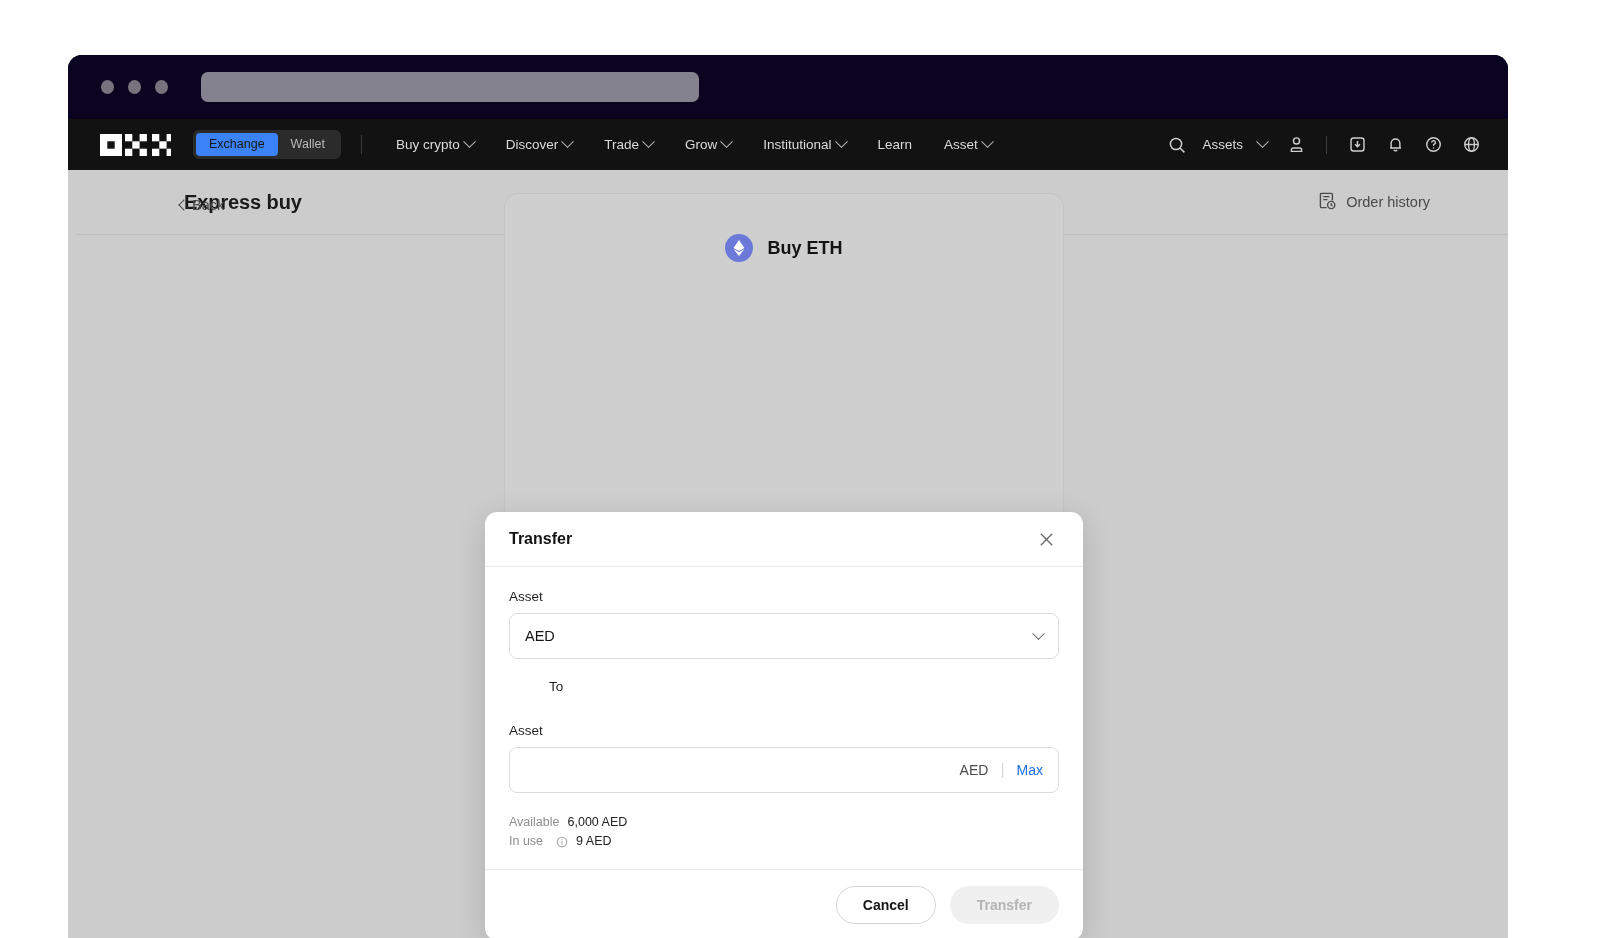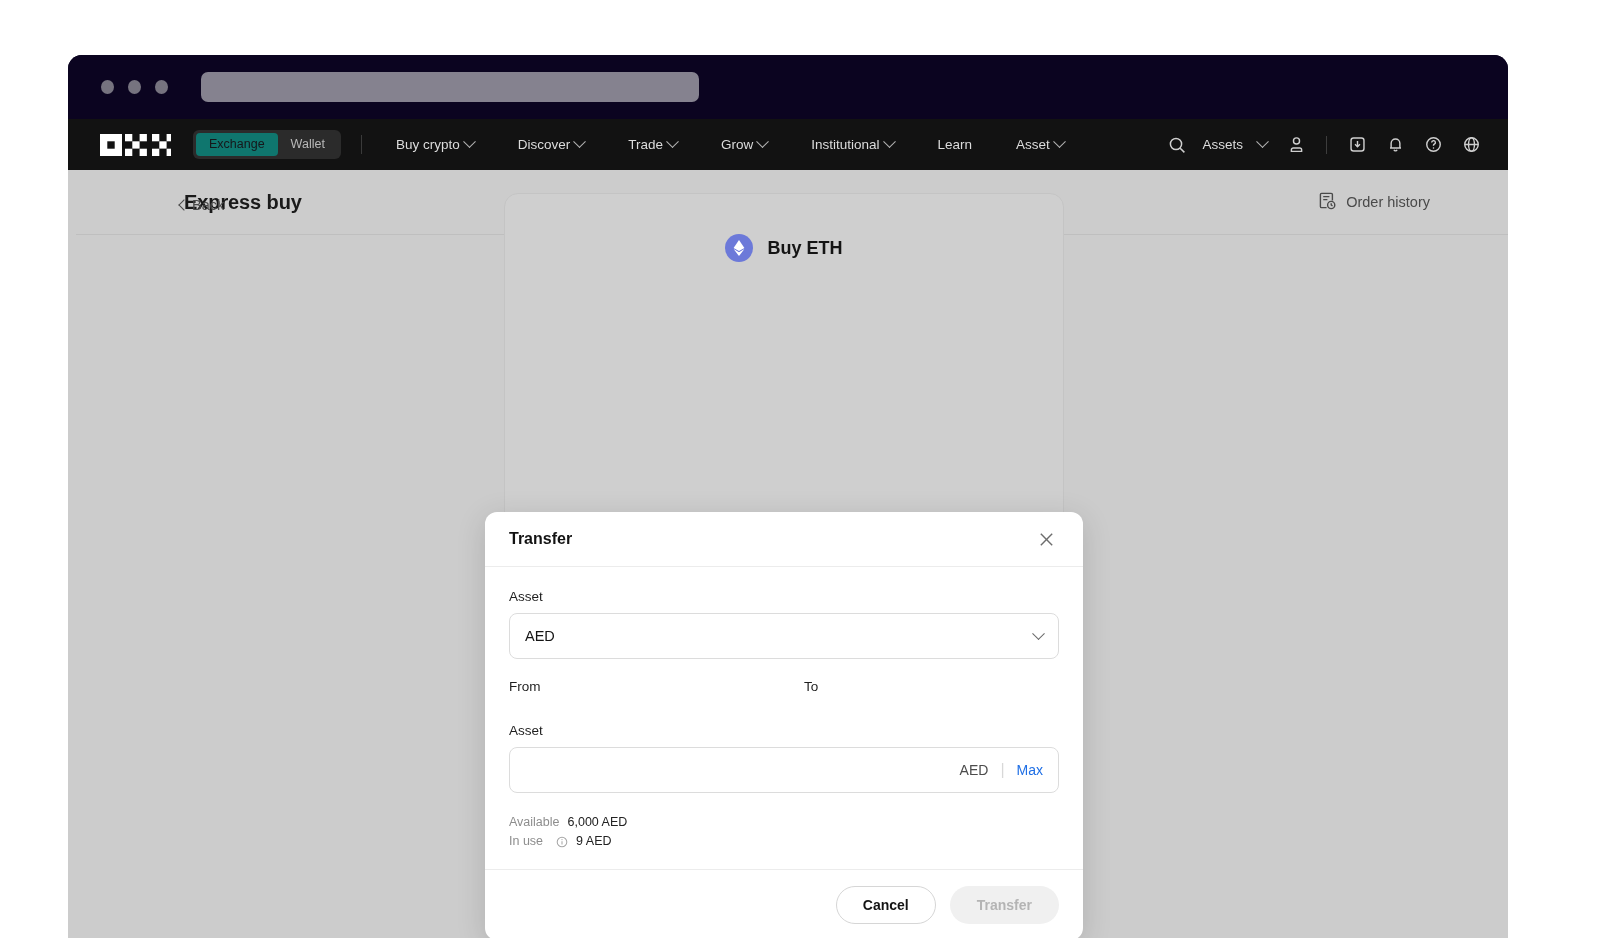--- a/index.html
+++ b/index.html
@@ -64,30 +64,30 @@
   }
   .seg-item {
     font-size: 12.5px;
     padding: 5px 13px;
     border-radius: 4px;
     color: #b9b9b9;
     line-height: 1;
     white-space: nowrap;
   }
   .seg-item.active {
-    background: #0f766e;
+    background: #3b82f6;
     color: #16161a;
     font-weight: 500;
   }
   .nav-divider {
     width: 1px; height: 19px;
     background: #3a3a3a;
     margin: 0 20px;
   }
-  .nav-links { display: flex; align-items: center; gap: 16px; }
+  .nav-links { display: flex; align-items: center; gap: 4px; }
   .nav-link {
     display: flex; align-items: center; gap: 5px;
     color: #dcdcdc;
     font-size: 13.5px;
     padding: 0 14px;
     white-space: nowrap;
   }
   .caret {
     width: 9px; height: 9px;
     border-right: 1.4px solid #b2b2b2;
@@ -469,23 +469,20 @@
 
         <div class="modal-body">
           <div class="field-label">Asset</div>
           <div class="select-box">
             <span>AED</span>
             <i class="chev"></i>
           </div>
 
           <div class="row-gap">
             <div class="from-to-row">
-              <div class="ft-col">
-                <div class="field-label">From</div>
-              </div>
               <div class="swap-icon" style="height:auto"></div>
               <div class="ft-col">
                 <div class="field-label">To</div>
               </div>
             </div>
           </div>
 
           <div class="row-gap">
             <div class="field-label">Asset</div>
             <div class="amount-input">

